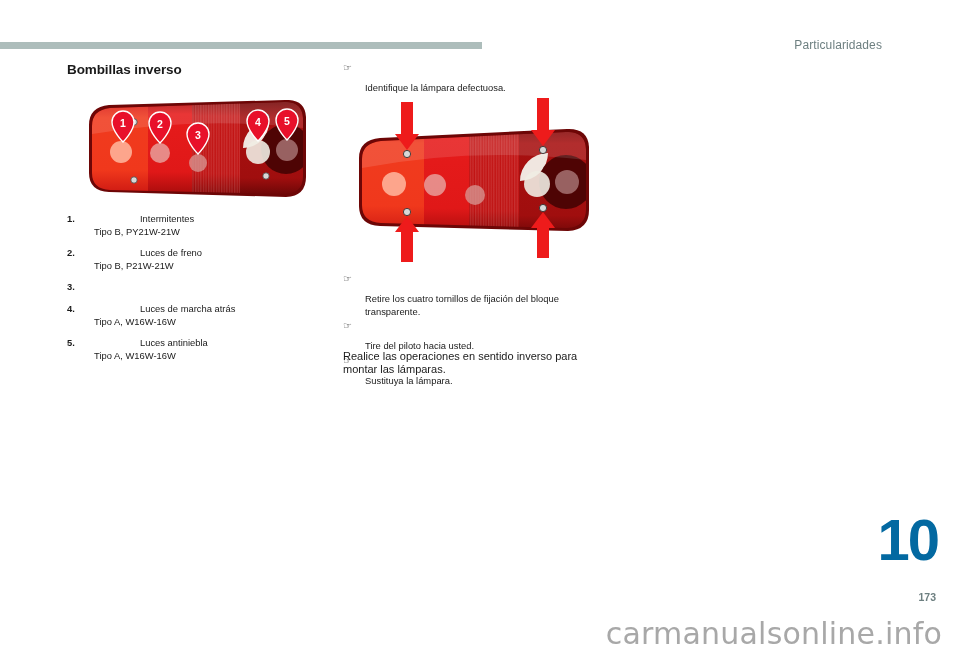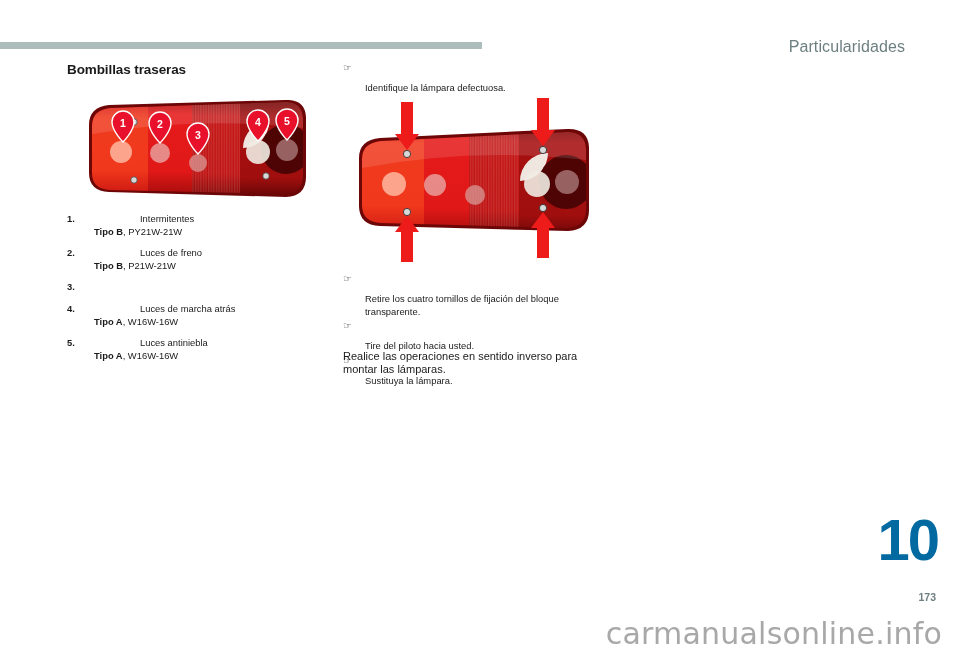--- a/index.html
+++ b/index.html
@@ -21,23 +21,23 @@
   .header-rule {
     position: absolute;
     left: 0;
     top: 42px;
     width: 482px;
     height: 7px;
     background: #adbdbb;
   }
   .header-chapter {
     position: absolute;
-    right: 55px;
+    right: 78px;
     top: 38px;
-    font-size: 16px;
+    font-size: 12px;
     color: #6d7f80;
     letter-spacing: 0.1px;
     white-space: nowrap;
   }
 
   
   .col-left {
     position: absolute;
     left: 67px;
     top: 62px;
@@ -88,21 +88,21 @@
     line-height: 12.6px;
   }
   .part-num {
     width: 27px;
     flex: 0 0 27px;
     font-weight: bold;
   }
   .part-body { flex: 1; }
   .part-name { font-weight: normal; display: block; padding-left: 46px; }
   .part-spec { display: block; }
-  .part-spec b { font-weight: bold; }
+  .part-spec b { font-weight: normal; }
 
   
   .instr {
     display: flex;
     font-size: 9.4px;
     line-height: 12.6px;
     margin-bottom: 2px;
   }
   .instr .glyph {
     width: 22px;
@@ -158,21 +158,21 @@
     font-family: "DejaVu Sans", sans-serif;
   }
 </style>
 </head>
 <body>
 
 <div class="header-rule"></div>
 <div class="header-chapter">Particularidades</div>
 
 <div class="col-left">
-  <h1 class="section-title">Bombillas traseras</h1>
+  <h1 class="section-title">Bombillas inverso</h1>
 </div>
 
 <div class="fig-left">
   <svg viewBox="0 0 232 100" width="232" height="100" xmlns="http://www.w3.org/2000/svg">
     <defs>
       <linearGradient id="lgA" x1="0" y1="0" x2="0" y2="1">
         <stop offset="0%" stop-color="#d41414"></stop>
         <stop offset="18%" stop-color="#f03b1e"></stop>
         <stop offset="70%" stop-color="#f0381c"></stop>
         <stop offset="100%" stop-color="#c41010"></stop>

